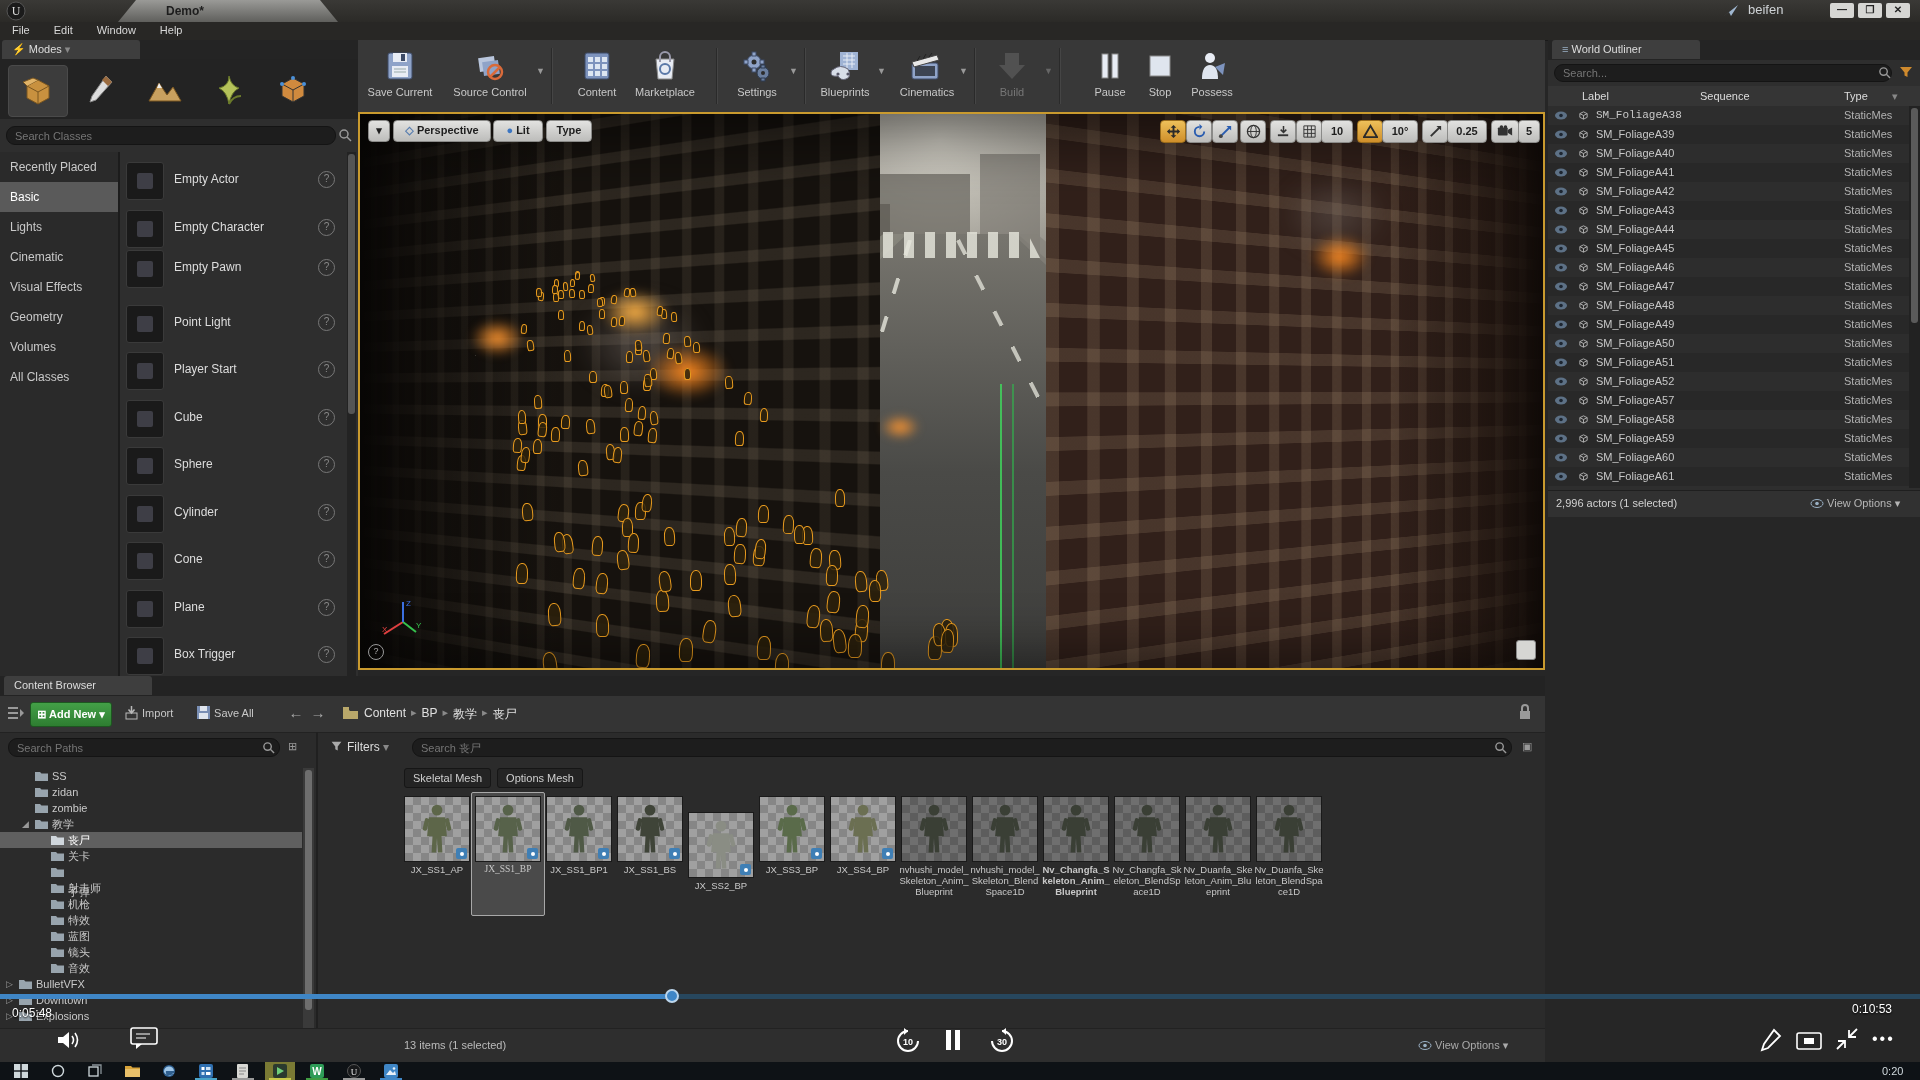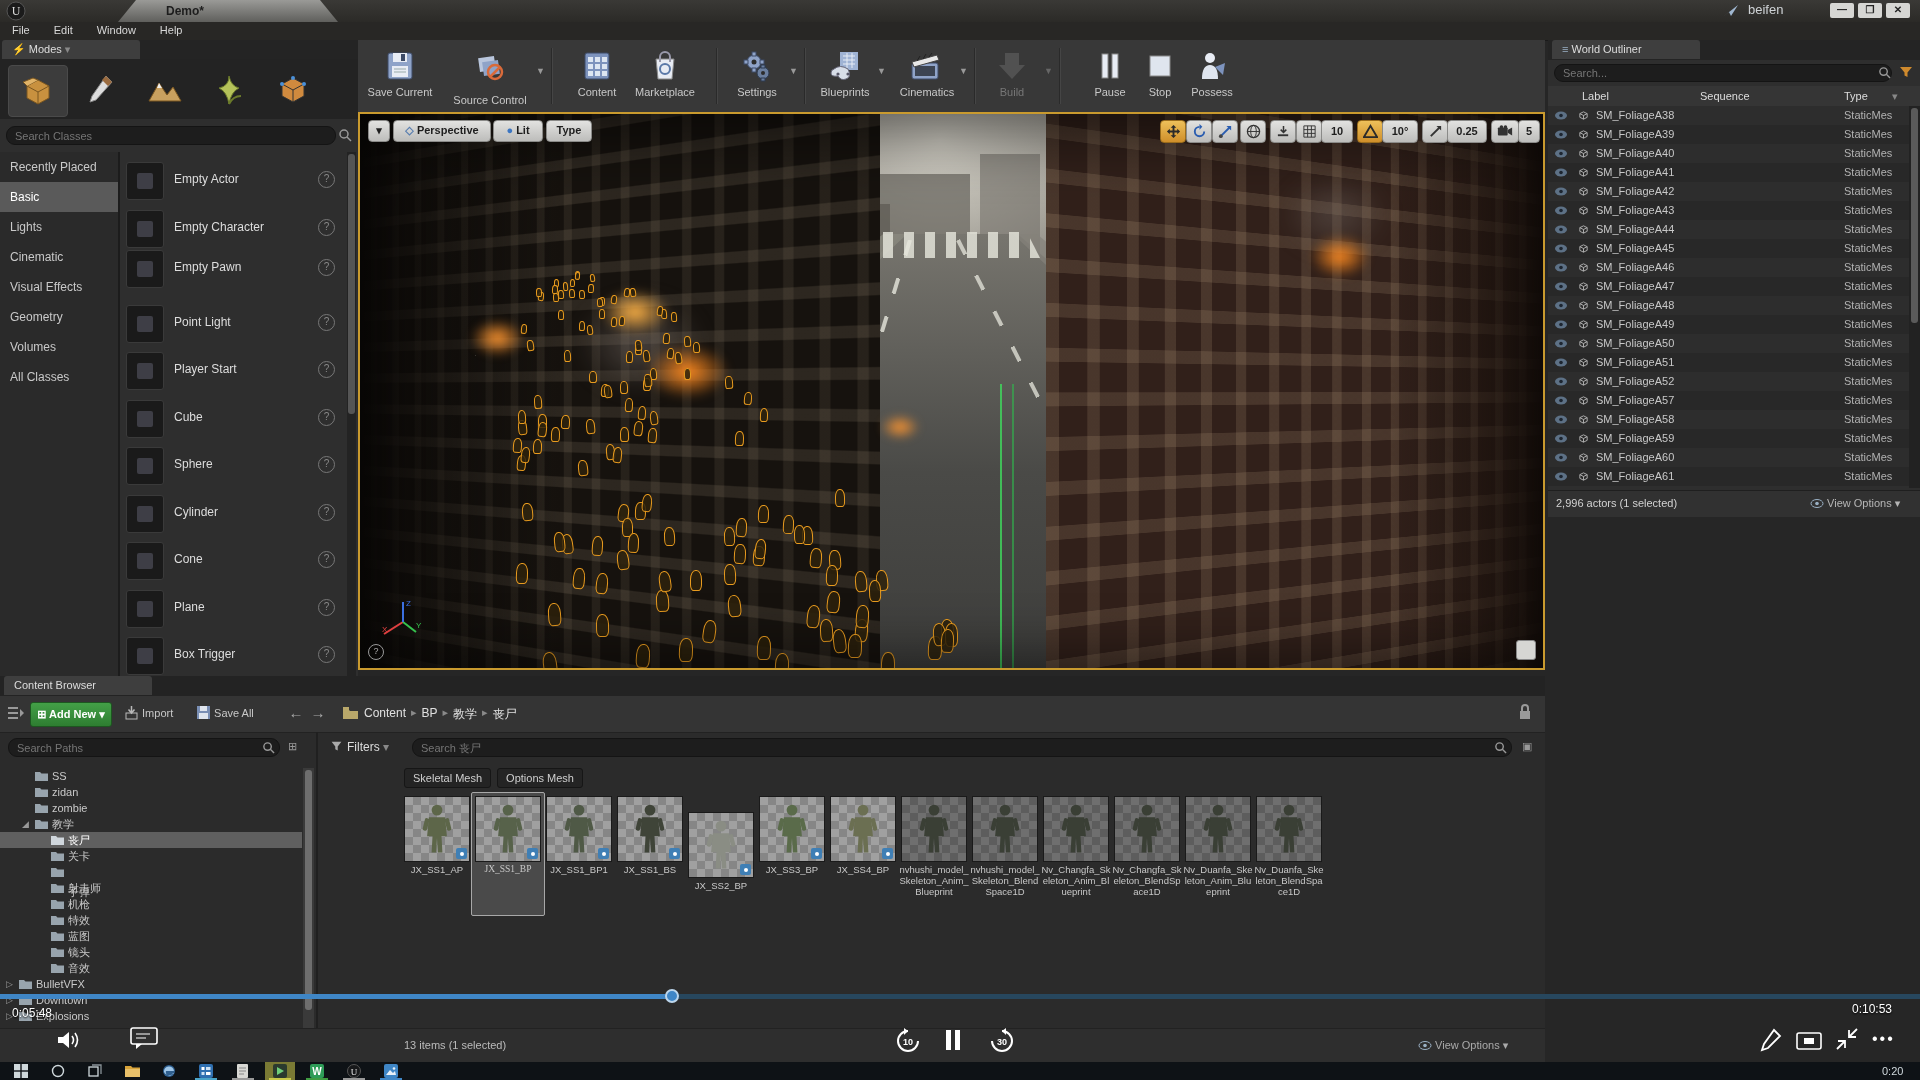--- a/index.html
+++ b/index.html
@@ -238,21 +238,21 @@
       <div class="tb-btn abs" style="left: 83px; top: 8px; width: 98px; height: 58px;">
         <div style="height: 36px; display: flex; justify-content: center; align-items: center;">
           <svg width="34" height="34" viewBox="0 0 34 34">
             <rect x="6" y="8" width="16" height="14" fill="#b9c6dd" transform="rotate(-8 14 15)"></rect>
             <rect x="10" y="12" width="16" height="14" fill="#8fa3c8" transform="rotate(-8 18 19)"></rect>
             <circle cx="22" cy="23" r="7" fill="none" stroke="#d96a3a" stroke-width="2.5"></circle>
             <line x1="17" y1="28" x2="27" y2="18" stroke="#d96a3a" stroke-width="2.5"></line>
           </svg>
         </div>
         <div class="abs" style="right: -6px; top: 18px; color: rgb(153, 153, 153); font-size: 9px;">▼</div>
-        <div style="margin-top: 10px;">Source Control</div>
+        <div style="margin-top: 2px;">Source Control</div>
       </div>
       <div class="abs" style="left: 193px; top: 8px; width: 1px; height: 56px; background: rgb(42, 42, 42); border-right: 1px solid rgb(69, 69, 69);"></div>
       <div class="tb-btn abs" style="left: 204px; top: 8px; width: 70px; height: 58px;">
         <div style="height: 36px; display: flex; justify-content: center; align-items: center;">
           <svg width="34" height="34" viewBox="0 0 34 34">
             <rect x="5" y="4" width="24" height="26" rx="2" fill="#7d93bd" stroke="#3c4a66"></rect>
             <g fill="#dde6f2">
               <rect x="8" y="8" width="5" height="5"></rect>
               <rect x="15" y="8" width="5" height="5"></rect>
               <rect x="22" y="8" width="5" height="5"></rect>
@@ -661,21 +661,21 @@
               <ellipse cx="7" cy="5.5" rx="6" ry="4" fill="#5d7186"></ellipse>
               <circle cx="7" cy="5.5" r="1.8" fill="#1d2530"></circle>
             </svg>
           </div>
           <div class="abs" style="left: 30px; top: 4px;">
             <svg width="11" height="11" viewBox="0 0 12 12">
               <path d="M2 4 L6 2 L10 4 L10 8 L6 10 L2 8 Z" fill="none" stroke="#b5b5b5"></path>
               <path d="M2 4 L6 6 L10 4 M6 6 V10" fill="none" stroke="#b5b5b5"></path>
             </svg>
           </div>
-          <div class="abs" style="left: 48px; color: rgb(200, 200, 200);">SM_FoliageA38</div>
+          <div class="abs" style="left: 48px; color: rgb(200, 200, 200); font-family: Liberation Mono, monospace;">SM_FoliageA38</div>
           <div class="abs" style="left: 296px; color: rgb(178, 178, 178);">StaticMes</div>
         </div>
         <div class="wo-row" style="position: relative;">
           <div class="abs" style="left: 6px; top: 4px;">
             <svg width="14" height="11" viewBox="0 0 14 11">
               <ellipse cx="7" cy="5.5" rx="6" ry="4" fill="#5d7186"></ellipse>
               <circle cx="7" cy="5.5" r="1.8" fill="#1d2530"></circle>
             </svg>
           </div>
           <div class="abs" style="left: 30px; top: 4px;">
@@ -1376,21 +1376,21 @@
           <div class="abs" style="left: 0px; top: 0px; width: 64px; height: 64px; border: 1px solid rgb(26, 26, 26); background-color: rgb(111, 111, 111); background-image: linear-gradient(45deg, rgba(0, 0, 0, 0.16) 25%, transparent 25%, transparent 75%, rgba(0, 0, 0, 0.16) 75%), linear-gradient(45deg, rgba(0, 0, 0, 0.16) 25%, transparent 25%, transparent 75%, rgba(0, 0, 0, 0.16) 75%); background-position: 0px 0px, 8px 8px; background-size: 16px 16px;">
             <div class="abs" style="left: 14px; top: 4px; width: 36px; height: 56px;">
               <svg width="36" height="56" viewBox="0 0 40 60">
                 <circle cx="20" cy="9" r="6" fill="#3a3f35"></circle>
                 <path d="M11 17 L29 17 L31 38 L25 38 L26 56 L21 56 L20 40 L19 56 L14 56 L15 38 L9 38 Z" fill="#3a3f35"></path>
                 <rect x="7" y="18" width="5" height="14" rx="2" fill="#3a3f35" transform="rotate(14 9 18)"></rect>
                 <rect x="28" y="18" width="5" height="14" rx="2" fill="#3a3f35" transform="rotate(-14 31 18)"></rect>
               </svg>
             </div>
           </div>
-          <div class="asset-name abs" style="left: -2px; top: 68px; width: 70px;">Nv_Changfa_Skeleton_Anim_Blueprint</div>
+          <div class="asset-name abs" style="left: -2px; top: 68px; width: 70px; font-weight: bold;">Nv_Changfa_Skeleton_Anim_Blueprint</div>
         </div>
         <div class="abs" style="left: 716px; top: 4px; width: 66px; height: 120px;">
           <div class="abs" style="left: 0px; top: 0px; width: 64px; height: 64px; border: 1px solid rgb(26, 26, 26); background-color: rgb(111, 111, 111); background-image: linear-gradient(45deg, rgba(0, 0, 0, 0.16) 25%, transparent 25%, transparent 75%, rgba(0, 0, 0, 0.16) 75%), linear-gradient(45deg, rgba(0, 0, 0, 0.16) 25%, transparent 25%, transparent 75%, rgba(0, 0, 0, 0.16) 75%); background-position: 0px 0px, 8px 8px; background-size: 16px 16px;">
             <div class="abs" style="left: 14px; top: 4px; width: 36px; height: 56px;">
               <svg width="36" height="56" viewBox="0 0 40 60">
                 <circle cx="20" cy="9" r="6" fill="#3a3f35"></circle>
                 <path d="M11 17 L29 17 L31 38 L25 38 L26 56 L21 56 L20 40 L19 56 L14 56 L15 38 L9 38 Z" fill="#3a3f35"></path>
                 <rect x="7" y="18" width="5" height="14" rx="2" fill="#3a3f35" transform="rotate(14 9 18)"></rect>
                 <rect x="28" y="18" width="5" height="14" rx="2" fill="#3a3f35" transform="rotate(-14 31 18)"></rect>
               </svg>

